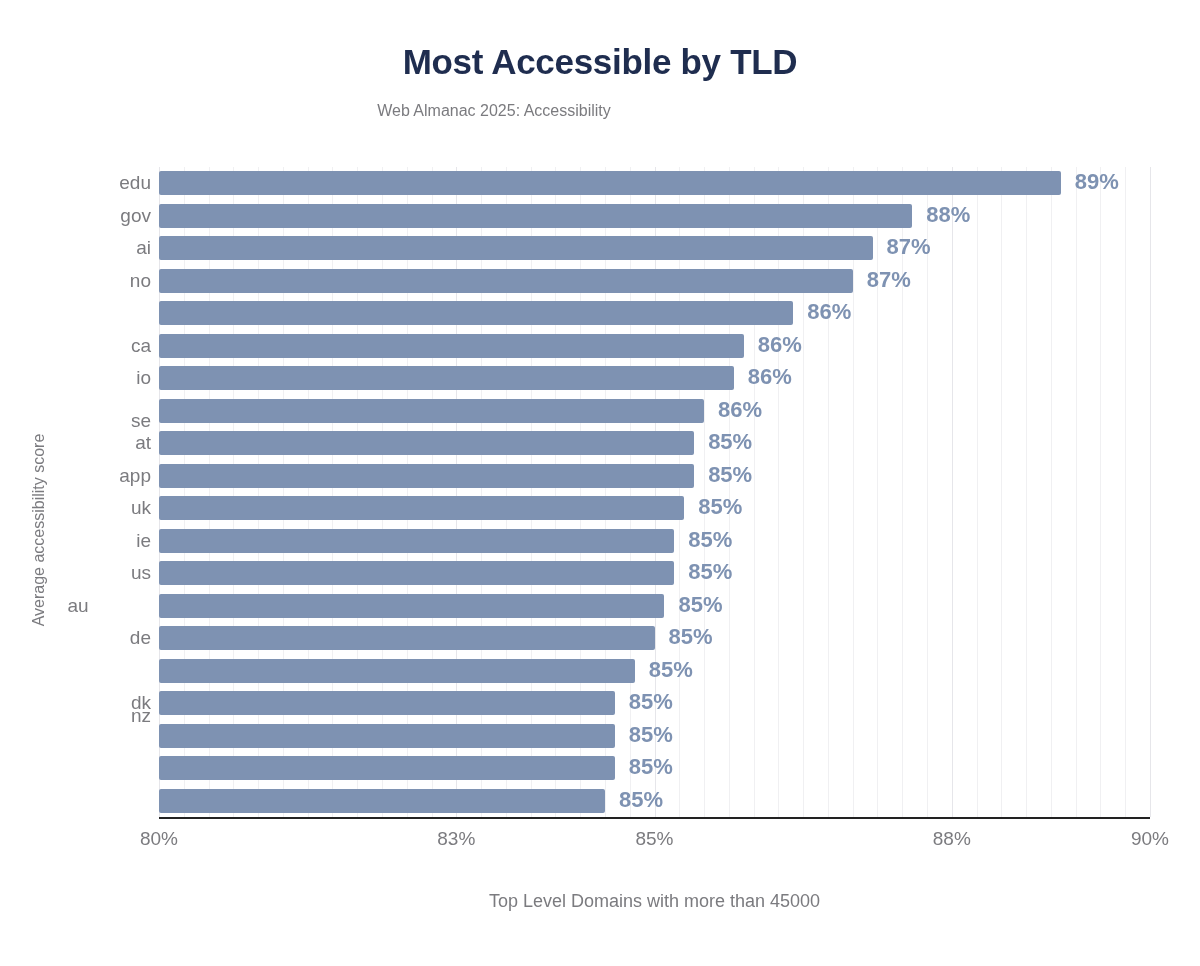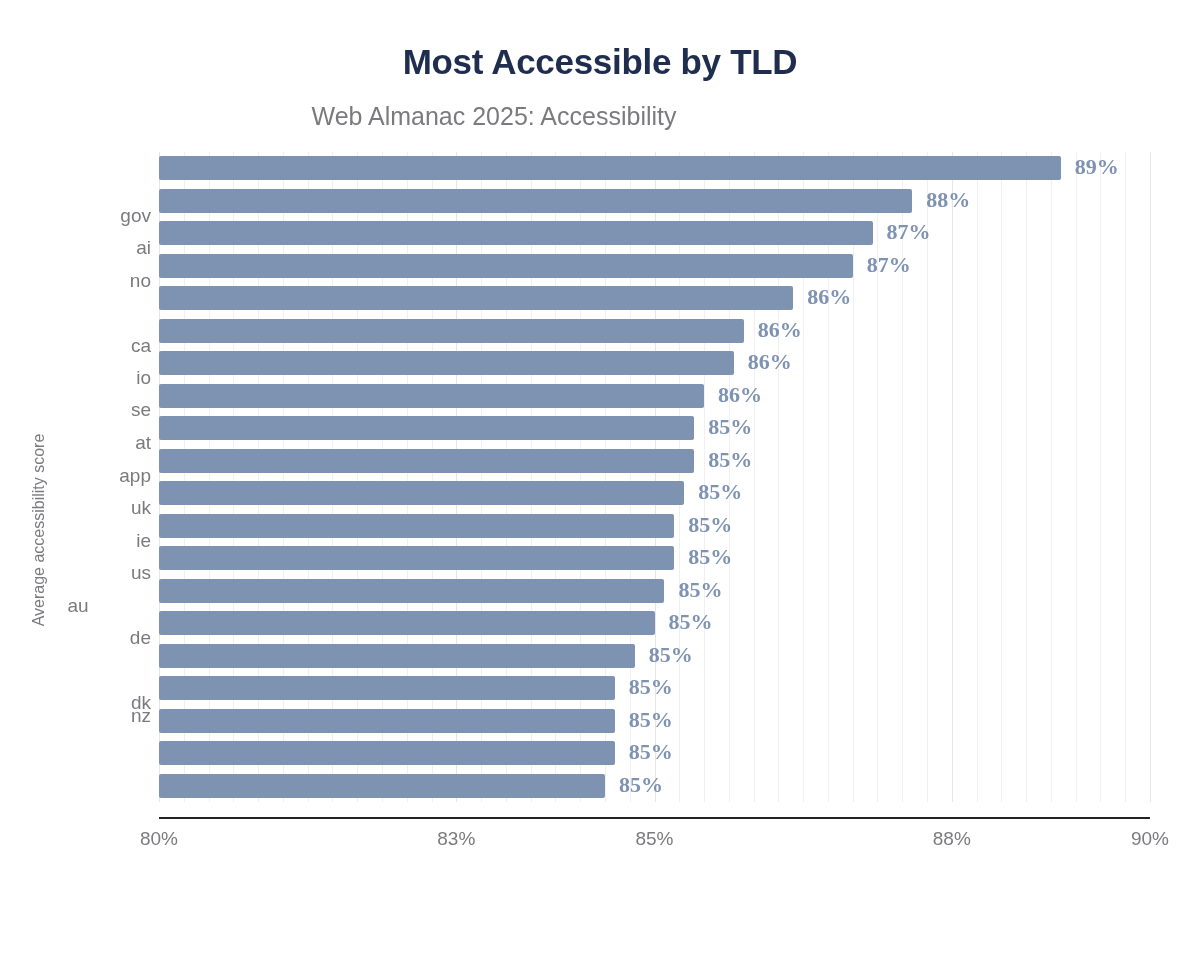--- a/index.html
+++ b/index.html
@@ -31,21 +31,21 @@
     font-size: 35px;
     font-weight: bold;
     color: #1f2d4f;
     letter-spacing: -0.3px;
   }
   .chart-subtitle {
     position: absolute;
     left: 0; top: 102px;
     width: 988px;
     text-align: center;
-    font-size: 25px;
+    font-size: 16px;
     font-weight: normal;
     color: #7b7b7f;
   }
 
   
   .y-axis-title {
     position: absolute;
     left: 30px;
     top: 380px;
     width: 300px;
@@ -63,24 +63,23 @@
     width: 991px;
     text-align: center;
     font-size: 18px;
     color: #7b7b7f;
   }
 
   
   #plot {
     position: absolute;
     left: 159px;
-    top: 152px;
+    top: 167px;
     width: 991px;
     height: 650px;
-    font-family: Liberation Serif, serif;
   }
   .gridline {
     position: absolute;
     top: 0;
     width: 1px;
     height: 650px;
     background: #f0f0f2;
   }
   .gridline.major {
     background: #e6e6ea;
@@ -159,26 +158,27 @@
 <body>
 
 <div id="chart-root">
 
   <div class="chart-title">Most Accessible by TLD</div>
   <div class="chart-subtitle">Web Almanac 2025: Accessibility</div>
 
   <div class="y-axis-title">Average accessibility score</div>
 
   <div class="cat-tick-wrap" id="cat-ticks">
+      <div class="cat-tick-inner" style="top: 0px;">edu</div>
       <div class="cat-tick-inner" style="top: 32.5px;">gov</div>
       <div class="cat-tick-inner" style="top: 65px;">ai</div>
       <div class="cat-tick-inner" style="top: 97.5px;">no</div>
       <div class="cat-tick-inner" style="top: 162.5px;">ca</div>
       <div class="cat-tick-inner" style="top: 195px;">io</div>
-      <div class="cat-tick-inner" style="top: 227px;">se</div>
+      <div class="cat-tick-inner" style="top: 238px;">se</div>
       <div class="cat-tick-inner" style="top: 260px;">at</div>
       <div class="cat-tick-inner" style="top: 292.5px;">app</div>
       <div class="cat-tick-inner" style="top: 325px;">uk</div>
       <div class="cat-tick-inner" style="top: 357.5px;">ie</div>
       <div class="cat-tick-inner" style="top: 390px;">us</div>
       <div class="cat-tick-inner" style="top: 422.5px; text-align: center;">au</div>
       <div class="cat-tick-inner" style="top: 455px;">de</div>
       <div class="cat-tick-inner" style="top: 487.5px; margin-top: 45px;">nz</div>
       <div class="cat-tick-inner" style="top: 520px;">dk</div>
     </div>
@@ -314,14 +314,15 @@
   <div class="axis-line"></div>
 
   <div class="x-ticks" id="x-ticks">
       <div class="x-tick" style="left: 159px;">80%</div>
       <div class="x-tick" style="left: 456.3px;">83%</div>
       <div class="x-tick" style="left: 654.5px;">85%</div>
       <div class="x-tick" style="left: 951.8px;">88%</div>
       <div class="x-tick" style="left: 1150px;">90%</div>
     </div>
 
+  <div class="x-axis-title">Top Level Domains with more than 45000</div>
 
 </div>
 
 </body></html>

